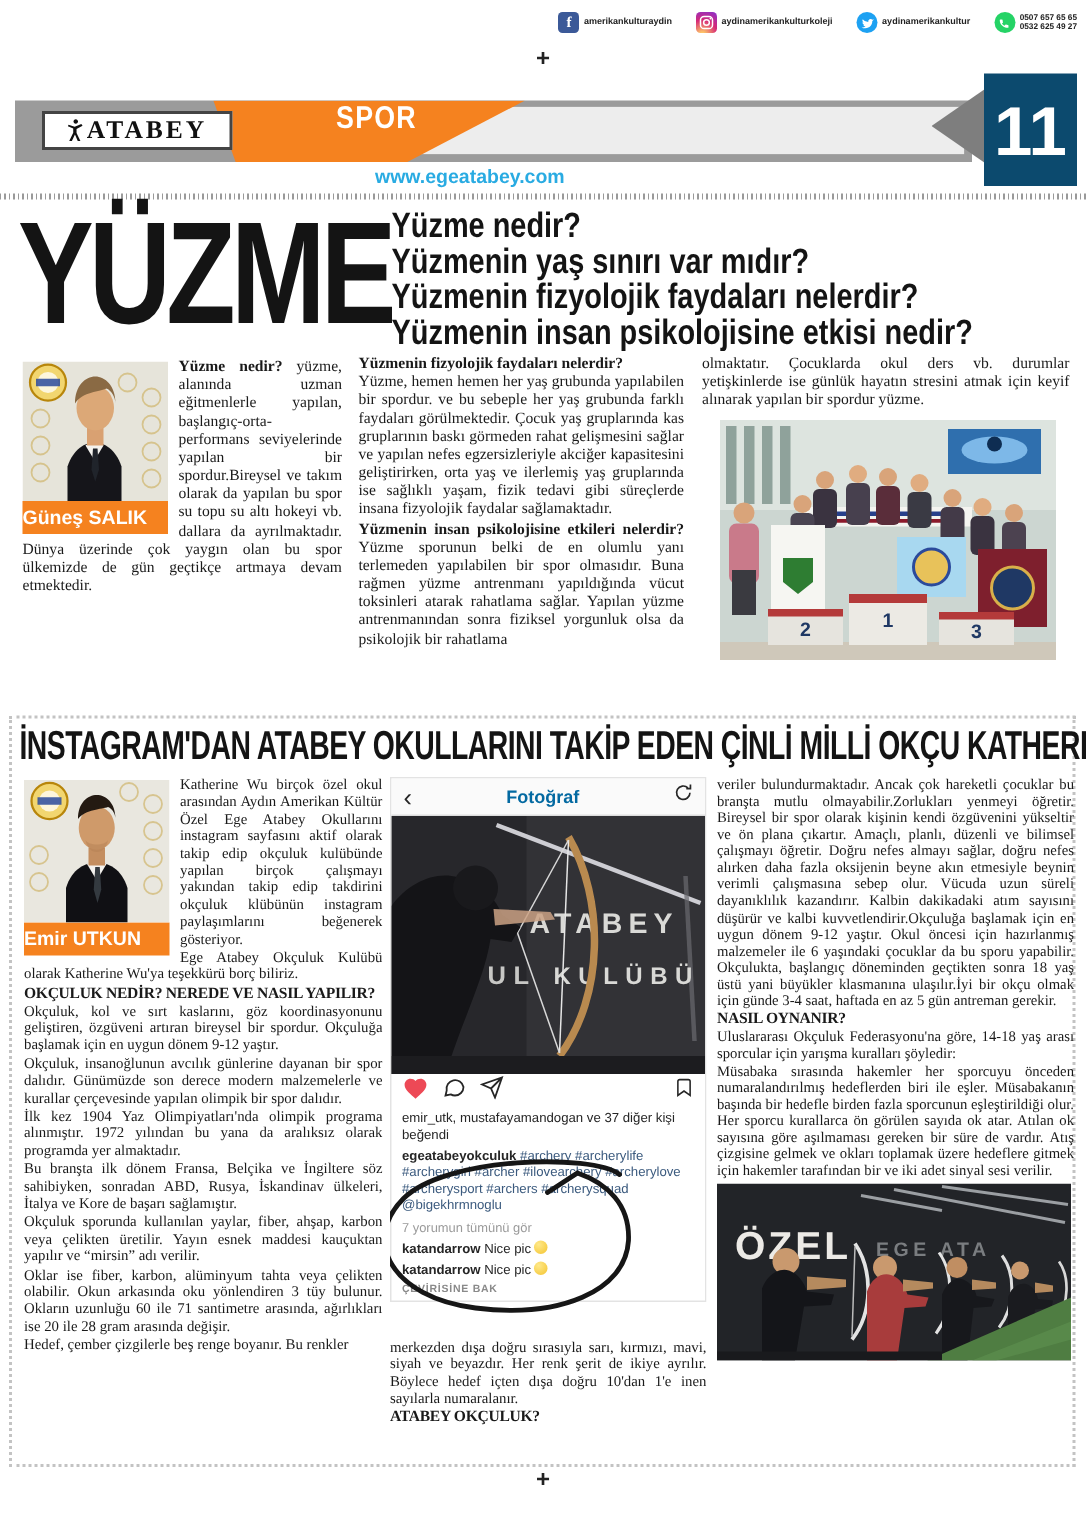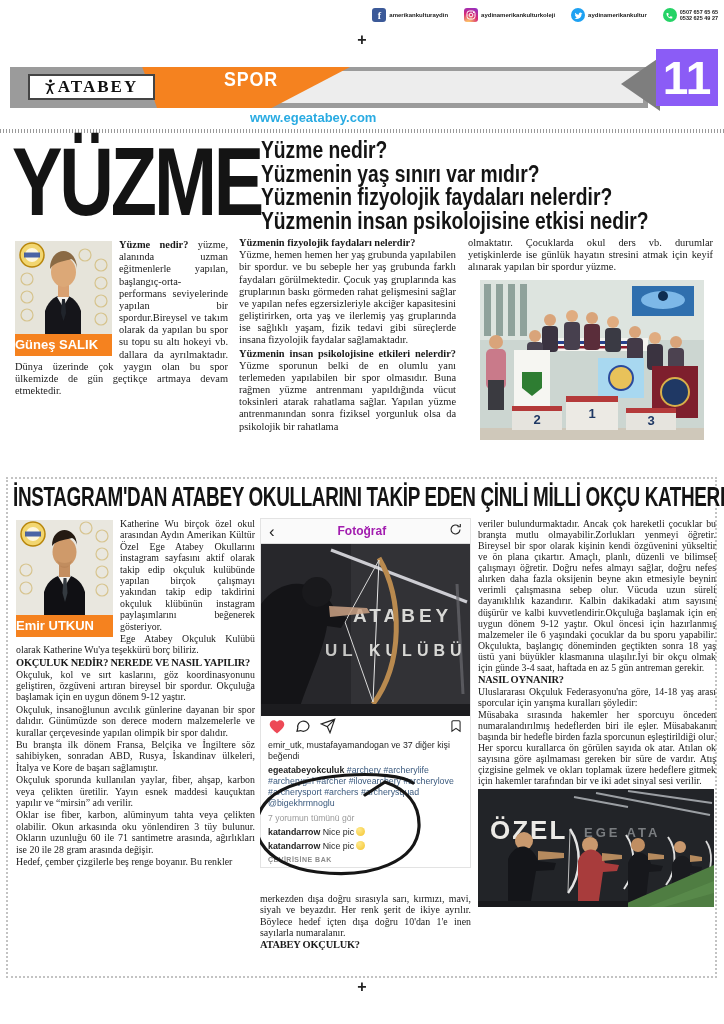--- a/index.html
+++ b/index.html
@@ -25,21 +25,21 @@
             clip-path:polygon(34px 0,100% 0,100% 100%,0 100%);}
   .mh-orange{position:absolute;left:128px;top:0;width:212px;height:100%;background:#F5821F;
              clip-path:polygon(2% 0,100% 0,63% 100%,9% 100%);display:flex;align-items:flex-start;}
   .spor{font:bold 21px "Liberation Sans",sans-serif;color:#fff;letter-spacing:1px;
         transform:scaleX(.85);transform-origin:left;margin-left:86px;}
   .mh-logo{position:absolute;left:18px;top:7px;width:127px;height:26px;background:#fff;
            border:2px solid #444;box-sizing:border-box;display:flex;align-items:center;justify-content:center;gap:2px;}
   .mh-logo .brand{font:bold 17px "Liberation Serif",serif;letter-spacing:2px;color:#111;}
   .mh-arrow{position:absolute;left:621px;top:57px;width:39px;height:54px;background:#7E7E7E;
             clip-path:polygon(100% 0,0 50%,100% 100%);}
-  .mh-pagenum{position:absolute;left:656px;top:49px;width:62px;height:57px;background:#8b5cf6;
+  .mh-pagenum{position:absolute;left:656px;top:49px;width:62px;height:75px;background:#0c4a6e;
               color:#fff;font:800 46px "Liberation Sans",sans-serif;display:flex;align-items:center;justify-content:center;}
   .website{position:absolute;left:250px;top:110px;width:225px;
            font:bold 13px "Liberation Sans",sans-serif;color:#29ABE2;}
   .rule-striped{position:absolute;left:0;top:129px;width:724px;height:4px;
      background:repeating-linear-gradient(90deg,#9a9a9a 0 1px,transparent 1px 3px);}
   
   .yuzme{position:absolute;left:12px;top:133px;margin:0;font:900 97px "Liberation Sans",sans-serif;
          letter-spacing:-4px;line-height:1;color:#141414;transform:scaleX(.78);transform-origin:left top;white-space:nowrap;}
   .questions{position:absolute;left:261px;top:139px;width:460px;}
   .questions .q{font:bold 23.5px "Liberation Sans",sans-serif;color:#141414;line-height:1.01;
@@ -63,21 +63,21 @@
   .a-col{position:absolute;top:39px;overflow:hidden;}
   .a-col1{left:8px;width:239px;height:432px;font-size:9.9px;line-height:1.15;}
   .a-col2{left:252px;width:211px;height:432px;}
   .a-col3{left:470px;width:238px;height:434px;font-size:9.8px;line-height:1.13;}
   .colhead{font:bold 10.4px "Liberation Serif",serif;margin:2px 0 1px;letter-spacing:-.2px;}
   
   .phone{width:211px;background:#fff;border:1px solid #e3e3e3;box-sizing:border-box;
          font-family:"Liberation Sans",sans-serif;}
   .ig-header{height:24px;background:#fafafa;border-bottom:1px solid #ddd;display:flex;
              align-items:center;justify-content:space-between;padding:0 8px;}
-  .ig-title{font:bold 12px "Liberation Sans",sans-serif;color:#a21caf;}
+  .ig-title{font:bold 12px "Liberation Sans",sans-serif;color:#0369a1;}
   .ig-back{font:400 17px "Liberation Sans",sans-serif;color:#262626;line-height:1;}
   .ig-photo svg{display:block;}
   .ig-actions{height:23px;display:flex;align-items:center;gap:9px;padding:0 7px;}
   .ig-actions .spacer{flex:1;}
   .ig-body{position:relative;padding:1px 7px 4px;}
   .ig-likes{font-size:8.8px;color:#262626;line-height:1.25;}
   .ig-caption{font-size:8.8px;line-height:1.25;margin-top:3px;color:#262626;}
   .ig-caption b{font-weight:bold;}
   .ig-caption .tags{color:#3b5a7e;}
   .ig-view{font-size:8.6px;color:#9a9a9a;margin-top:4px;}
@@ -284,20 +284,21 @@
           <path d="M36 26c0-11 6.5-16 12.5-16S61 15 61 26c0-3-2-7-5-8-4 1.5-15 1.5-20 8z" fill="#241a12"></path>
           <path d="M41 40c2 4 13 4 15 0-1 5-4 8-7.5 8S42 45 41 40z" fill="#b37f54" opacity=".5"></path>
         </svg>
         <div class="author-label">Emir UTKUN</div>
       </div>
       <p>Katherine Wu birçok özel okul arasından Aydın Amerikan Kültür Özel Ege Atabey Okullarını instagram sayfasını aktif olarak takip edip okçuluk kulübünde yapılan birçok çalışmayı yakından takip edip takdirini okçuluk klübünün instagram paylaşımlarını beğenerek gösteriyor.</p>
       <p>Ege Atabey Okçuluk Kulübü olarak Katherine Wu'ya teşekkürü borç biliriz.</p>
       <p class="colhead">OKÇULUK NEDİR? NEREDE VE NASIL YAPILIR?</p>
       <p>Okçuluk, kol ve sırt kaslarını, göz koordinasyonunu geliştiren, özgüveni artıran bireysel bir spordur. Okçuluğa başlamak için en uygun dönem 9-12 yaştır.</p>
       <p>Okçuluk, insanoğlunun avcılık günlerine dayanan bir spor dalıdır. Günümüzde son derece modern malzemelerle ve kurallar çerçevesinde yapılan olimpik bir spor dalıdır.</p>
+      <p>İlk kez 1904 Yaz Olimpiyatları'nda olimpik programa alınmıştır. 1972 yılından bu yana da aralıksız olarak programda yer almaktadır.</p>
       <p>Bu branşta ilk dönem Fransa, Belçika ve İngiltere söz sahibiyken, sonradan ABD, Rusya, İskandinav ülkeleri, İtalya ve Kore de başarı sağlamıştır.</p>
       <p>Okçuluk sporunda kullanılan yaylar, fiber, ahşap, karbon veya çelikten üretilir. Yayın esnek maddesi kauçuktan yapılır ve “mirsin” adı verilir.</p>
       <p>Oklar ise fiber, karbon, alüminyum tahta veya çelikten olabilir. Okun arkasında oku yönlendiren 3 tüy bulunur. Okların uzunluğu 60 ile 71 santimetre arasında, ağırlıkları ise 20 ile 28 gram arasında değişir.</p>
       <p>Hedef, çember çizgilerle beş renge boyanır. Bu renkler</p>
     </div>
 
     <div class="a-col a-col2">
       <div class="phone">
         <div class="ig-header">
           <span class="ig-back">‹</span>

